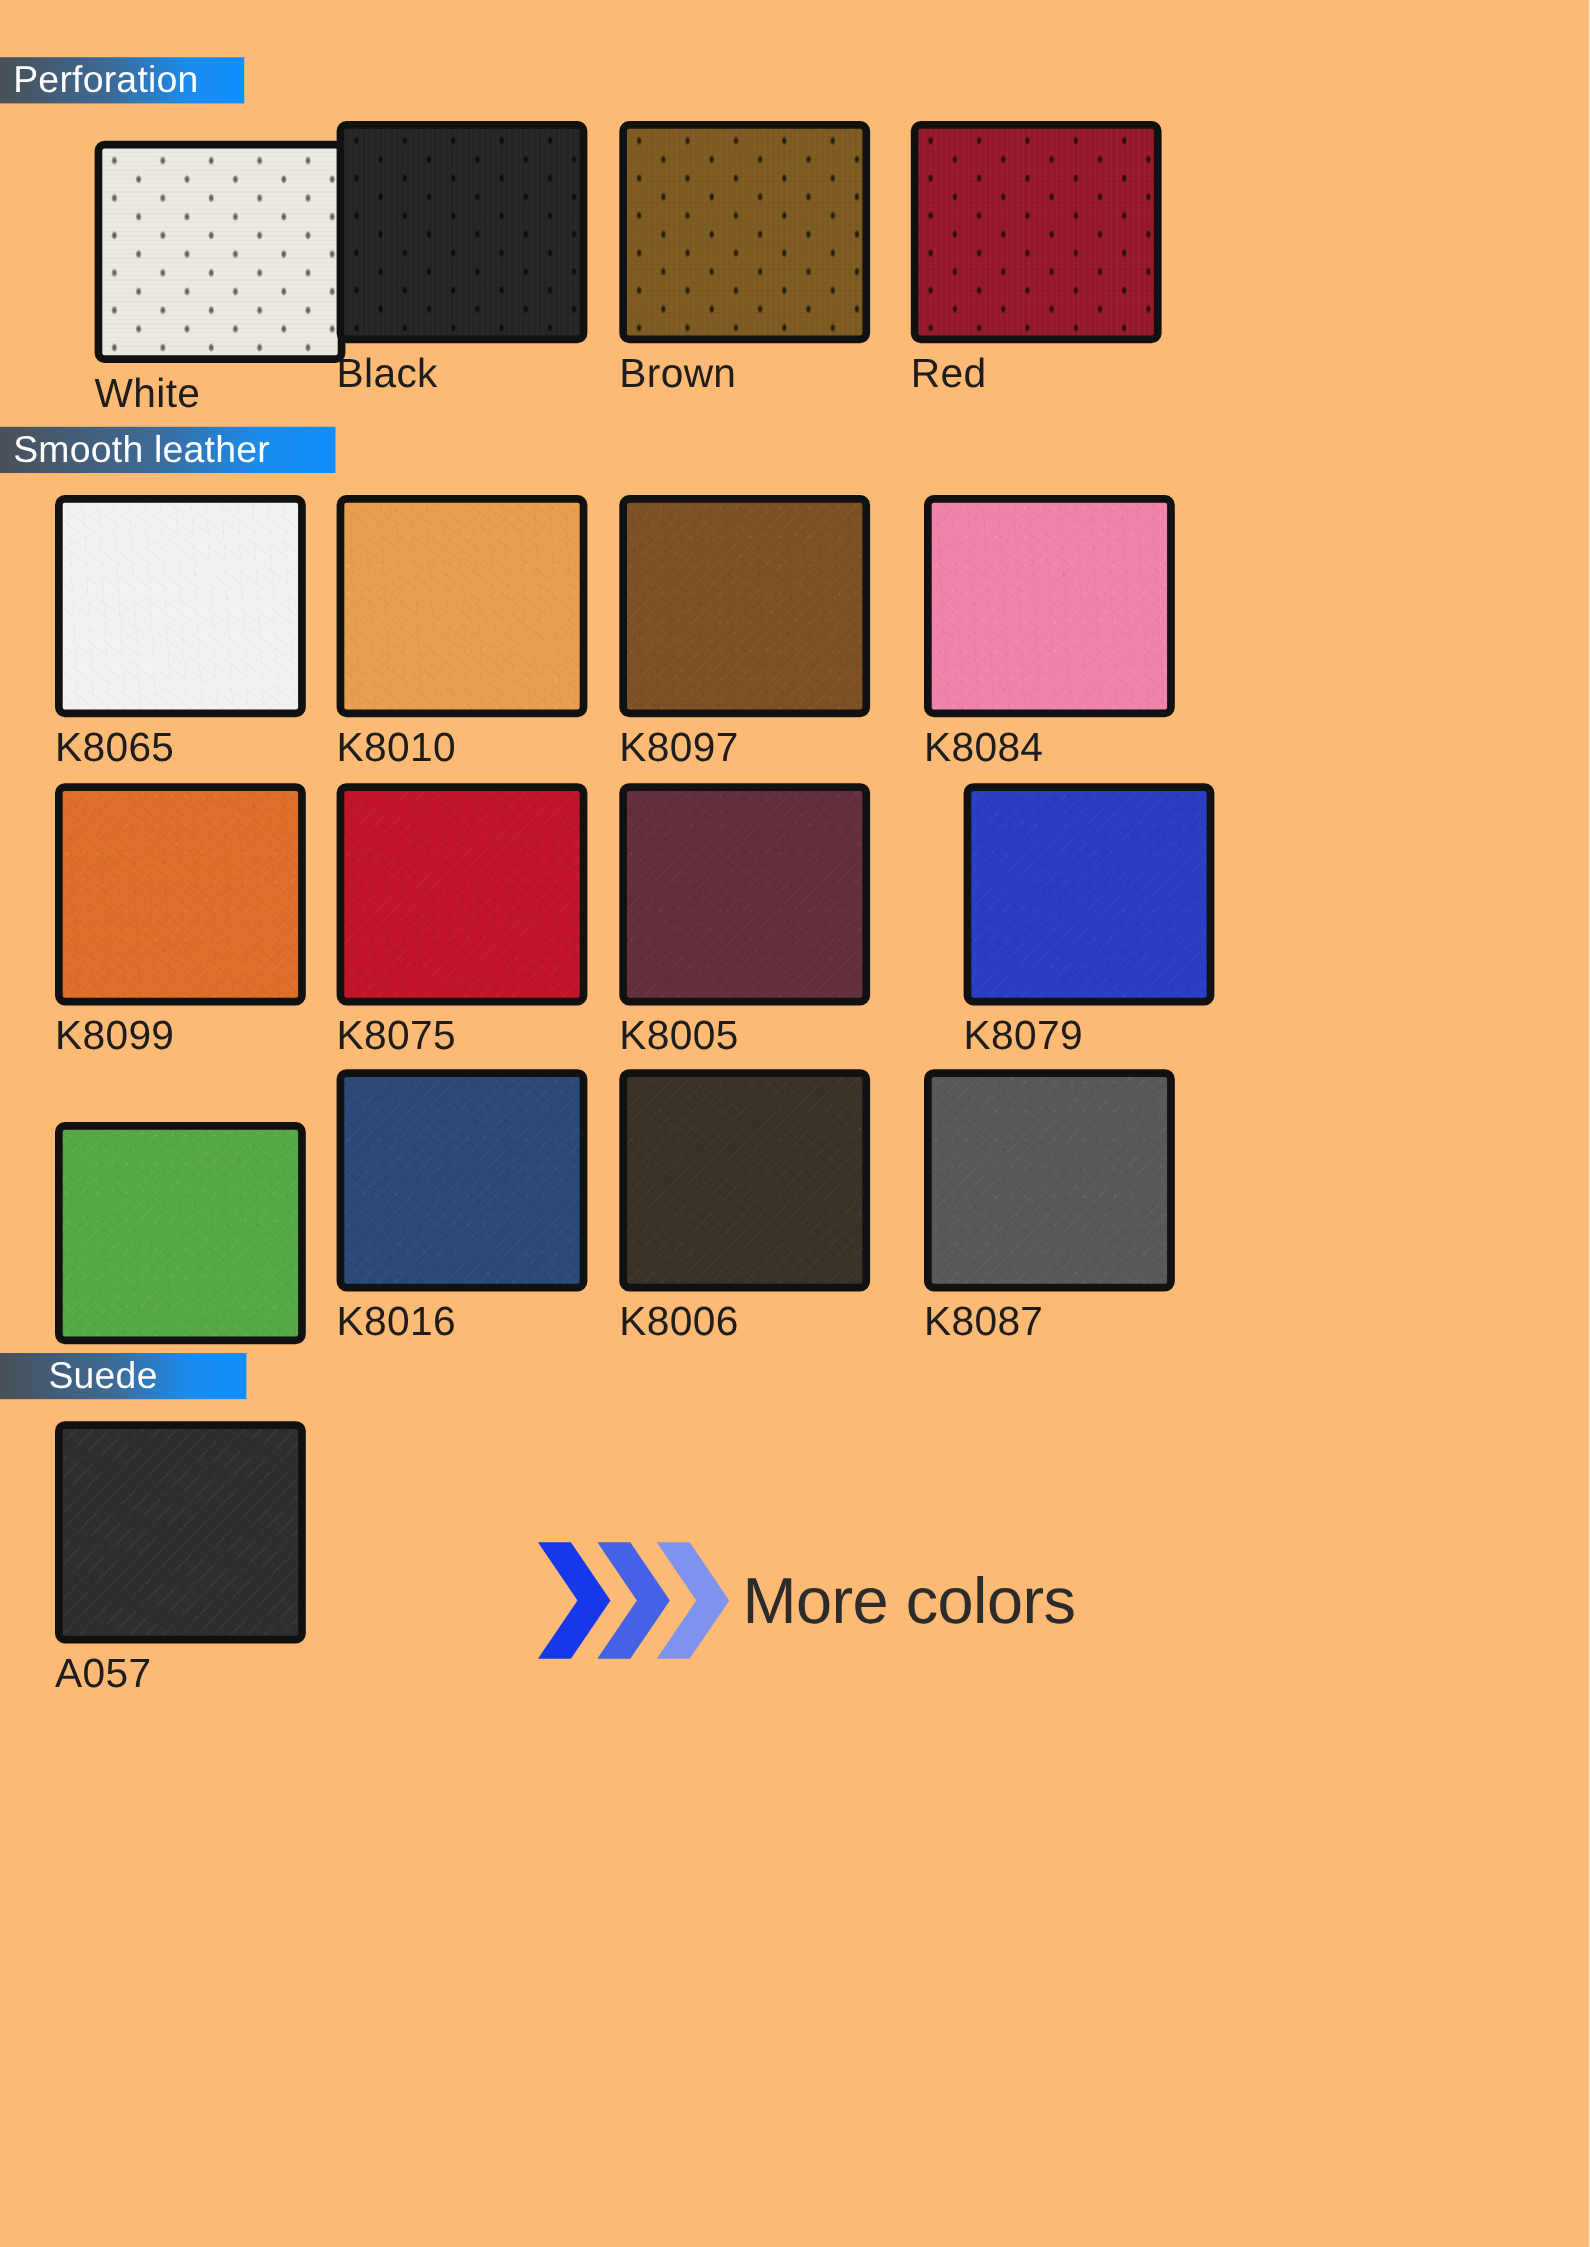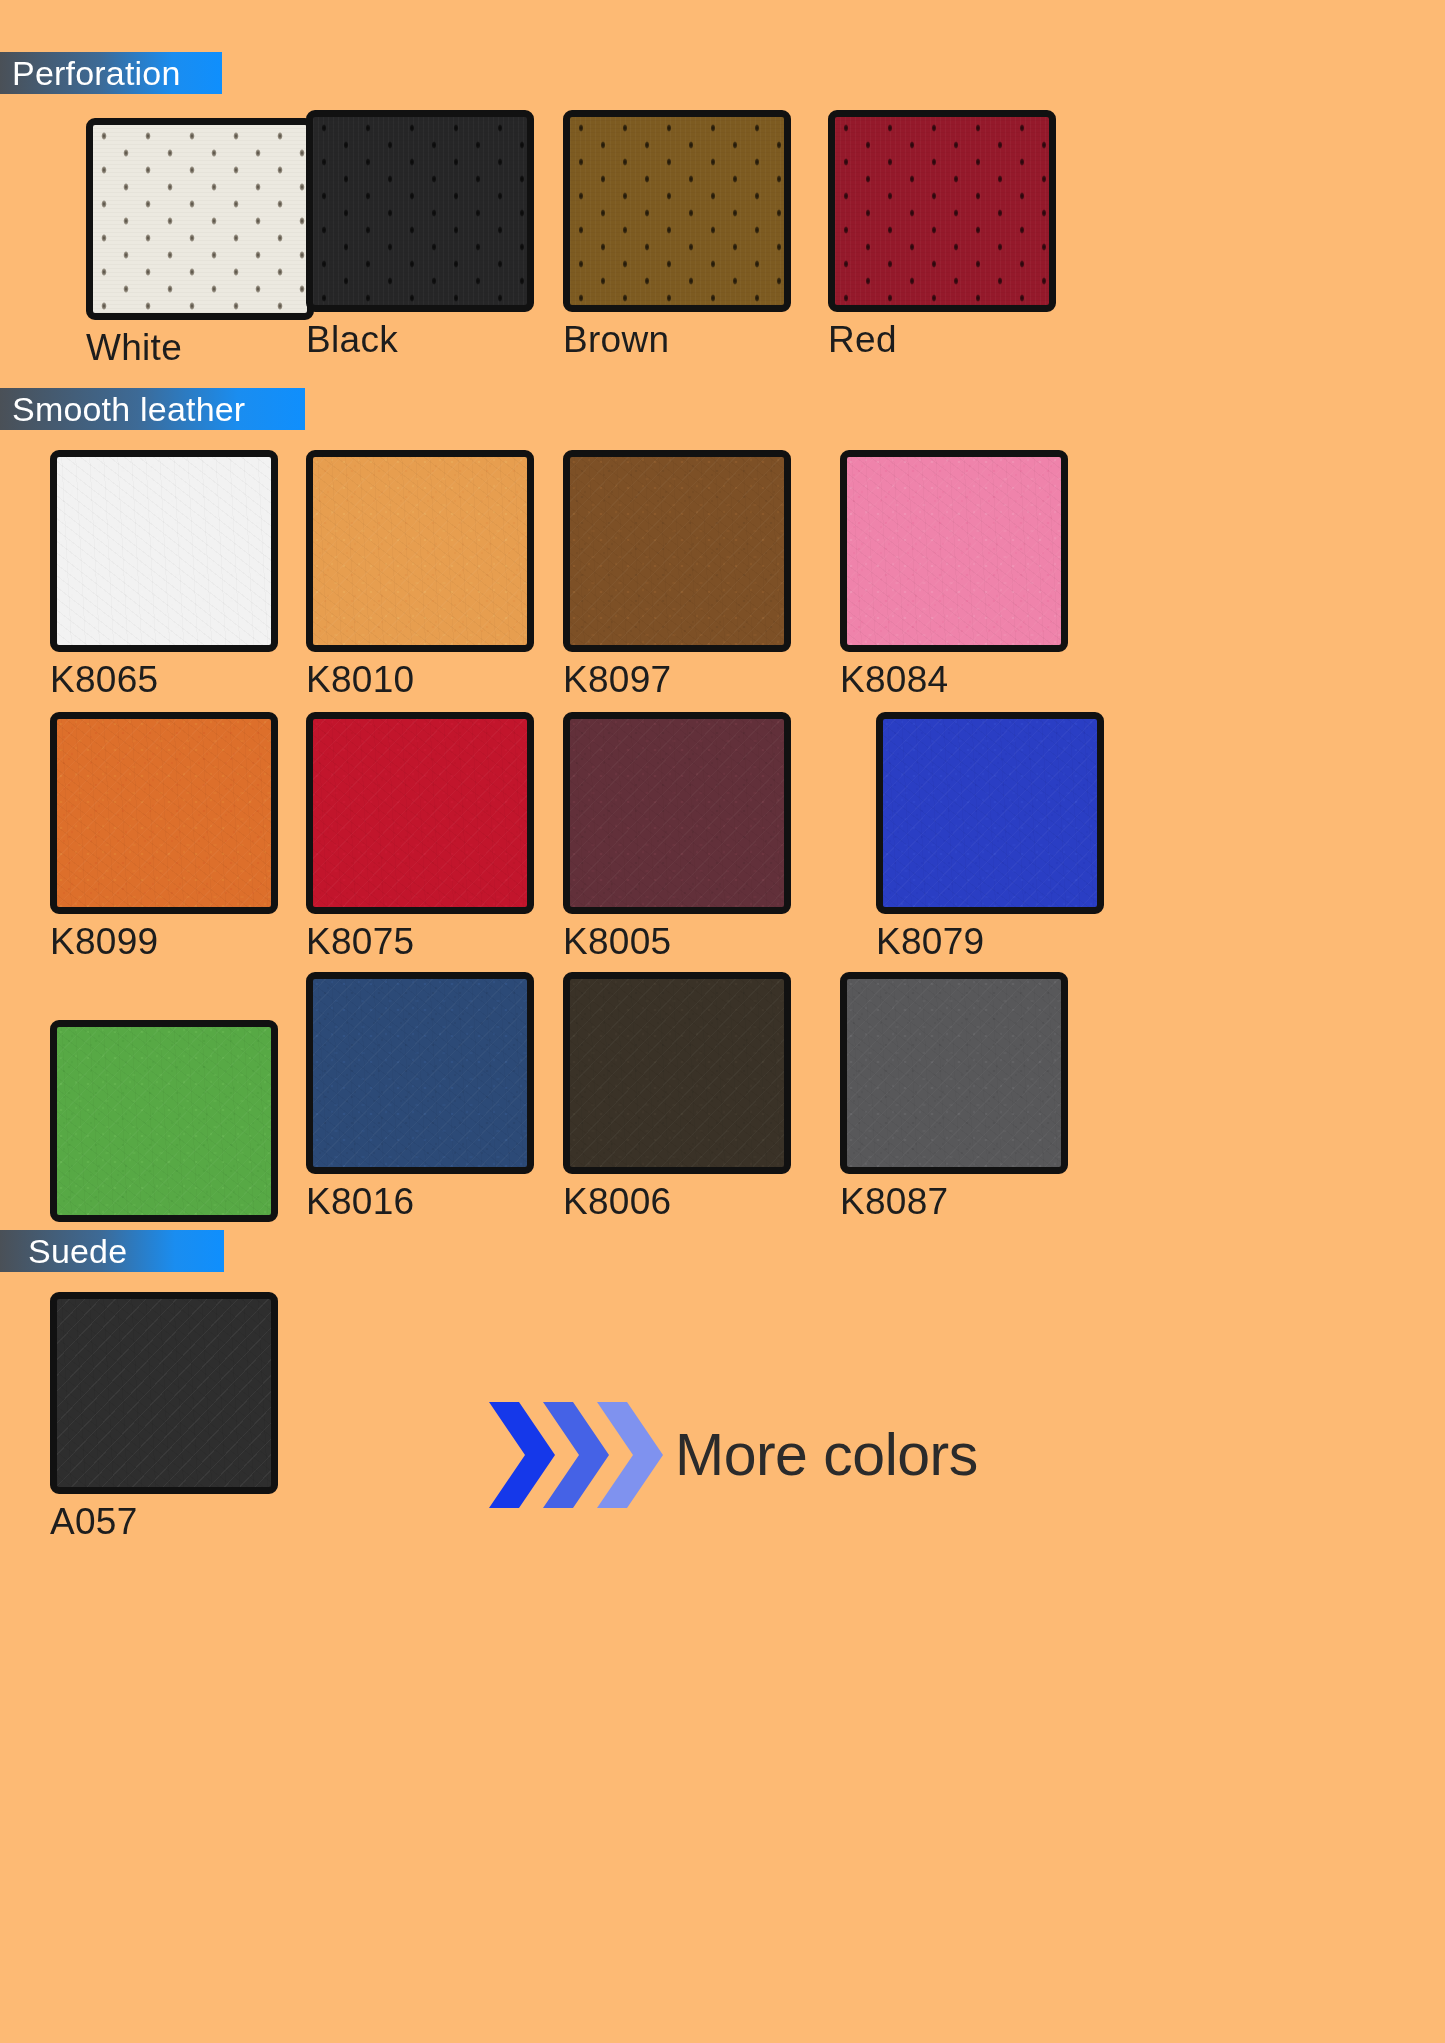--- a/index.html
+++ b/index.html
@@ -134,21 +134,21 @@
 </style>
 </head>
 <body>
 
 <div class="page">
 
   <div class="section-header" style="left:0px; top:52px; width:222px;">
     <span class="hdr-text">Perforation</span>
   </div>
 
-  <div class="swatch-cell" style="left:50px; top:118px;padding-left:36px;">
+  <div class="swatch-cell" style="left:50px; top:128px;padding-left:36px;">
     <div class="swatch sq" style="background:#ece9e0;">
       <div class="perf-noise"></div>
       <div class="perf perf-white"></div>
     </div>
     <div class="swatch-label">White</div>
   </div>
 
   <div class="swatch-cell" style="left:306px; top:110px;">
     <div class="swatch sq" style="background:#262627;">
       <div class="perf-noise"></div>
@@ -257,21 +257,21 @@
     <div class="swatch-label">K8006</div>
   </div>
   <div class="swatch-cell" style="left:840px; top:972px;">
     <div class="swatch sq" style="background:#58585a;">
       <div class="grain2"></div>
       <div class="grain"></div>
     </div>
     <div class="swatch-label">K8087</div>
   </div>
 
-  <div class="section-header" style="left:0px; top:1230px; width:224px; padding-left:28px;">
+  <div class="section-header" style="left:0px; top:1230px; width:224px; padding-left:44px;">
     <span class="hdr-text">Suede</span>
   </div>
 
   <div class="swatch-cell" style="left:50px; top:1292px;">
     <div class="swatch sq" style="background:#2e2e2e;">
       <div class="grain2" style="opacity:0.45;"></div>
     </div>
     <div class="swatch-label">A057</div>
   </div>
 

